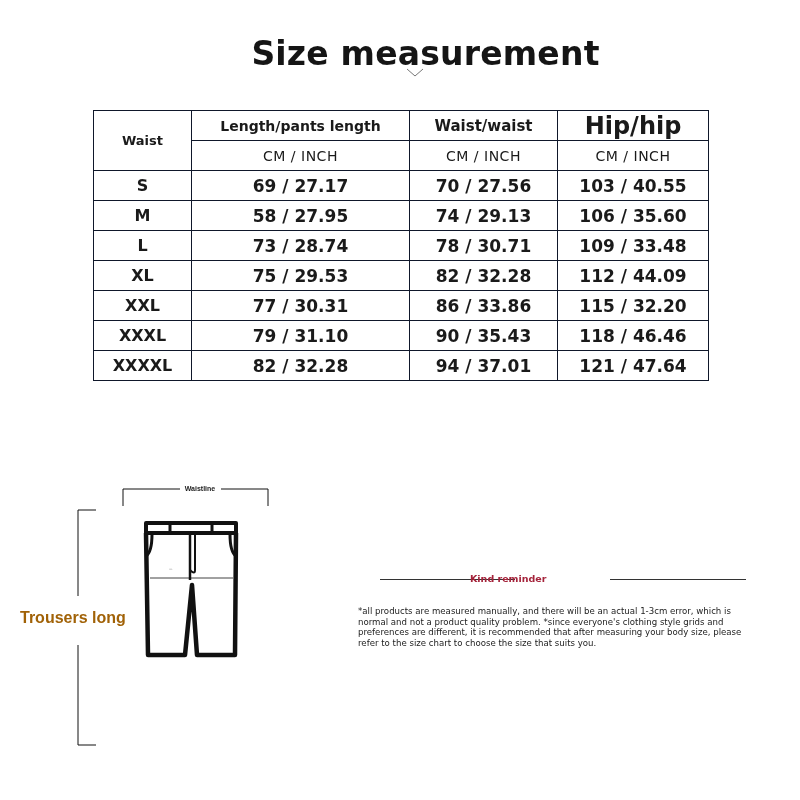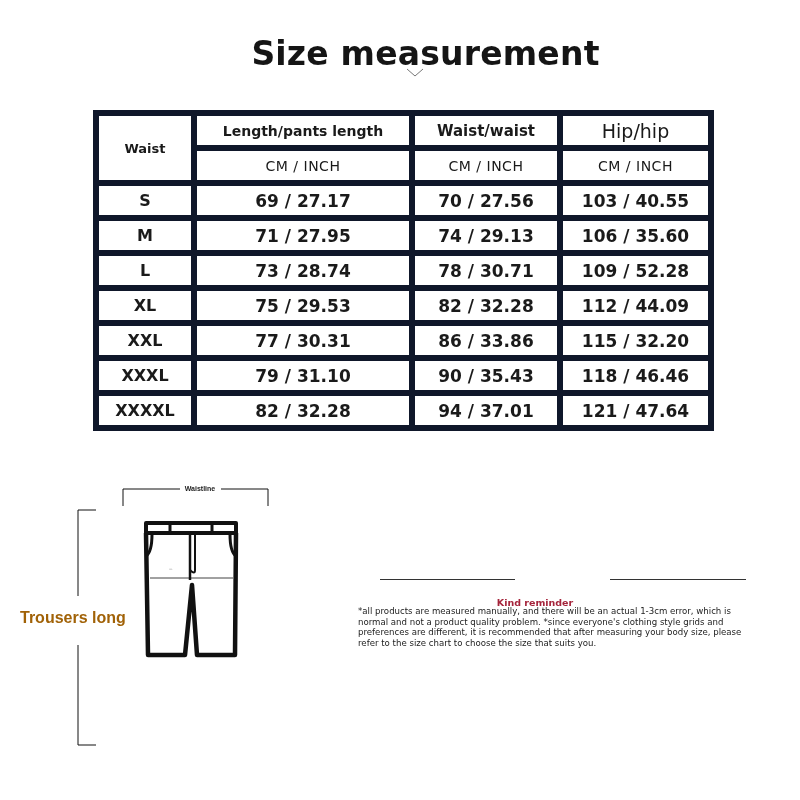--- a/index.html
+++ b/index.html
@@ -1,37 +1,37 @@
 <!DOCTYPE html>
 <html><head>
 <meta charset="utf-8">
 <style>
   html, body { margin: 0; padding: 0; background: #ffffff; }
   body { width: 800px; height: 800px; position: relative; overflow: hidden; font-family: "DejaVu Sans", "Liberation Sans", sans-serif; color: #111; }
   .title { position: absolute; left: 0; width: 799px; top: 34px; text-align: center; font-size: 33px; font-weight: bold; letter-spacing: 0.2px; color: #151515; margin-left: 26px; }
   .chevron { position: absolute; left: 406px; top: 68px; width: 18px; height: 10px; }
   table.size-table { position: absolute; left: 93px; top: 110px; width: 615px; border-collapse: collapse; table-layout: fixed; }
-  table.size-table td { border: 6px solid #0f172a; text-align: center; vertical-align: middle; padding: 0; color: #1a1a1a; }
+  table.size-table td { border: 1px solid #0f172a; text-align: center; vertical-align: middle; padding: 0; color: #1a1a1a; }
   .col-size { width: 98px; }
   .col-len { width: 218px; }
   .col-waist { width: 148px; }
   .col-hip { width: 151px; }
   .h1 td { height: 29px; }
   .h2 td { height: 29px; }
   .hdr-size { font-size: 13px; font-weight: bold; }
   .hdr-len { font-size: 14px; font-weight: bold; }
   .hdr-waist { font-size: 15px; font-weight: bold; margin-top: 22px; }
-  .hdr-hip { font-size: 19px; font-weight: normal; }
+  .hdr-hip { font-size: 24px; font-weight: bold; }
   .unit { font-size: 14px; letter-spacing: 0.5px; }
   .data-row td { height: 29px; font-size: 17px; font-weight: bold; }
   .data-row td.sz { font-size: 16px; }
   .diagram { position: absolute; left: 0; top: 470px; width: 360px; height: 300px; }
   .trousers-label { position: absolute; left: 20px; top: 609px; font-size: 16px; font-weight: bold; color: #a16207; font-family: "Liberation Sans", sans-serif; }
   .reminder-line { position: absolute; top: 579px; height: 1px; background: #333; }
-  .reminder-title { position: absolute; left: 470px; width: 130px; top: 597px; text-align: center; font-size: 9.5px; color: #a5243b; font-weight: bold; }
+  .reminder-title { position: absolute; left: 470px; width: 130px; top: 573px; font-size: 9.5px; color: #a5243b; font-weight: bold; }
   .reminder-text { position: absolute; left: 358px; top: 606px; width: 400px; font-size: 8.6px; line-height: 10.5px; color: #222; }
 </style>
 </head>
 <body>
 
 <div class="title">Size measurement</div>
 <svg class="chevron" viewBox="0 0 18 10">
   <polyline points="1,1 9,8 17,1" fill="none" stroke="#777" stroke-width="1"></polyline>
 </svg>
 
@@ -55,29 +55,29 @@
     <td class="unit">CM  /  INCH</td>
   </tr>
   <tr class="data-row">
     <td class="sz">S</td>
     <td>69 / 27.17</td>
     <td>70 / 27.56</td>
     <td>103 / 40.55</td>
   </tr>
   <tr class="data-row">
     <td class="sz">M</td>
-    <td>71 / 27.95</td>
+    <td>58 / 27.95</td>
     <td>74 / 29.13</td>
     <td>106 / 35.60</td>
   </tr>
   <tr class="data-row">
     <td class="sz">L</td>
     <td>73 / 28.74</td>
     <td>78 / 30.71</td>
-    <td>109 / 52.28</td>
+    <td>109 / 33.48</td>
   </tr>
   <tr class="data-row">
     <td class="sz">XL</td>
     <td>75 / 29.53</td>
     <td>82 / 32.28</td>
     <td>112 / 44.09</td>
   </tr>
   <tr class="data-row">
     <td class="sz">XXL</td>
     <td>77 / 30.31</td>

